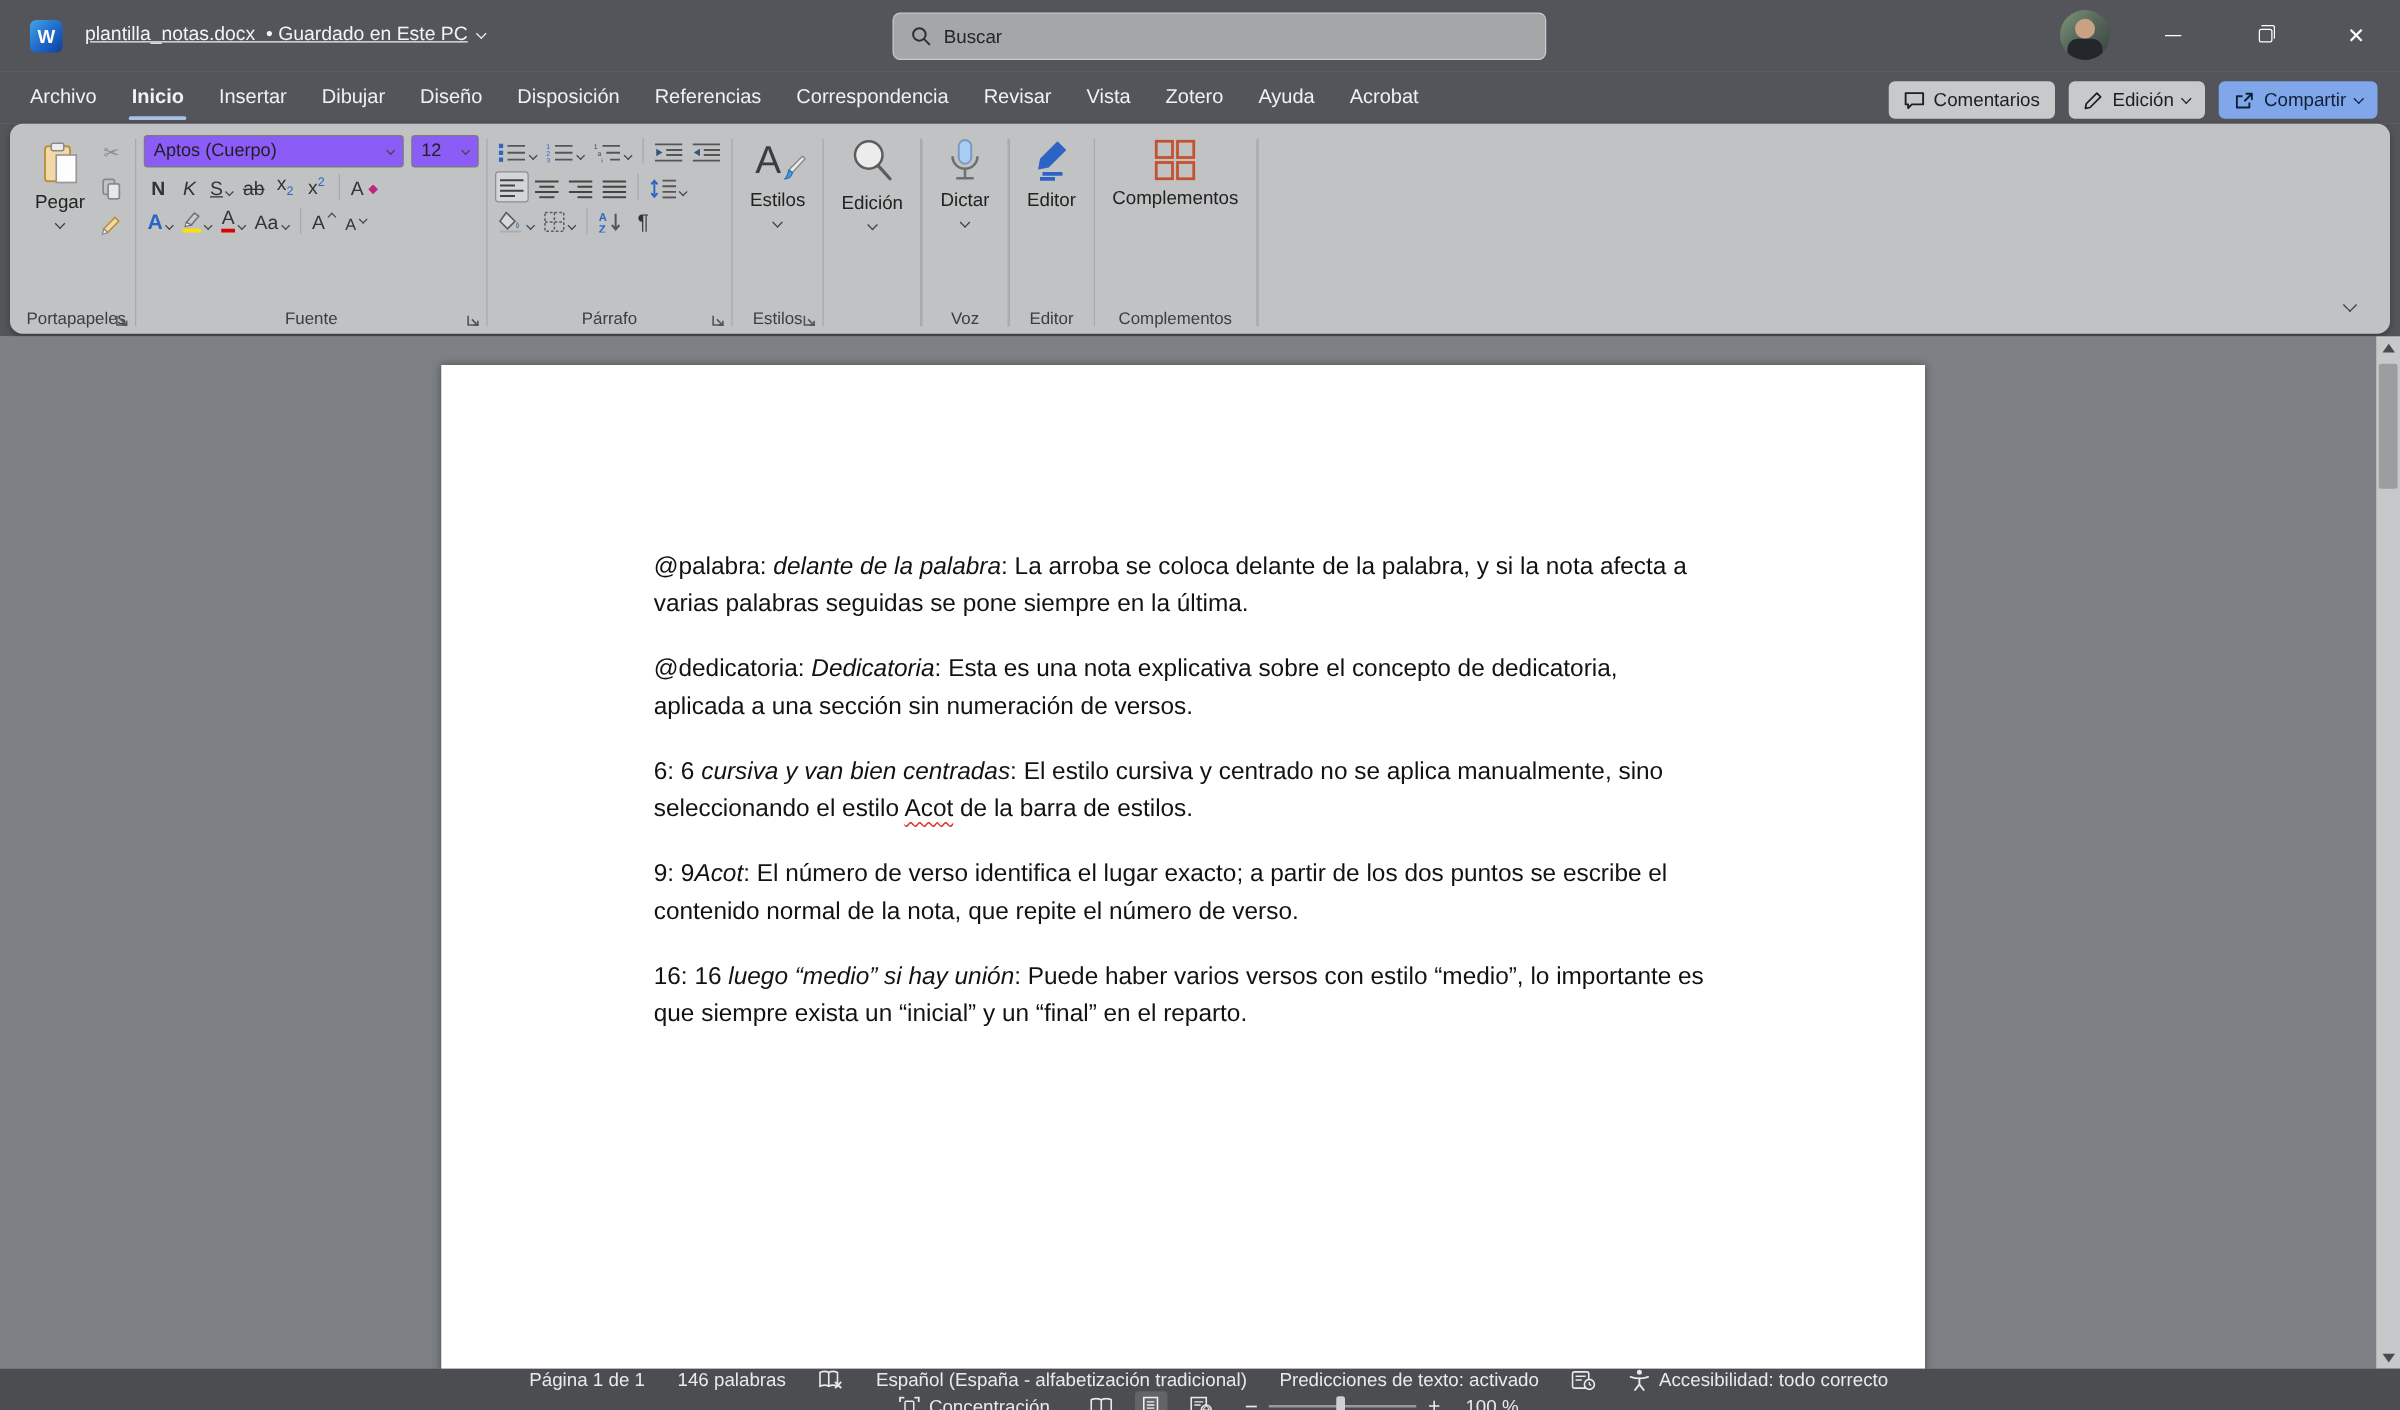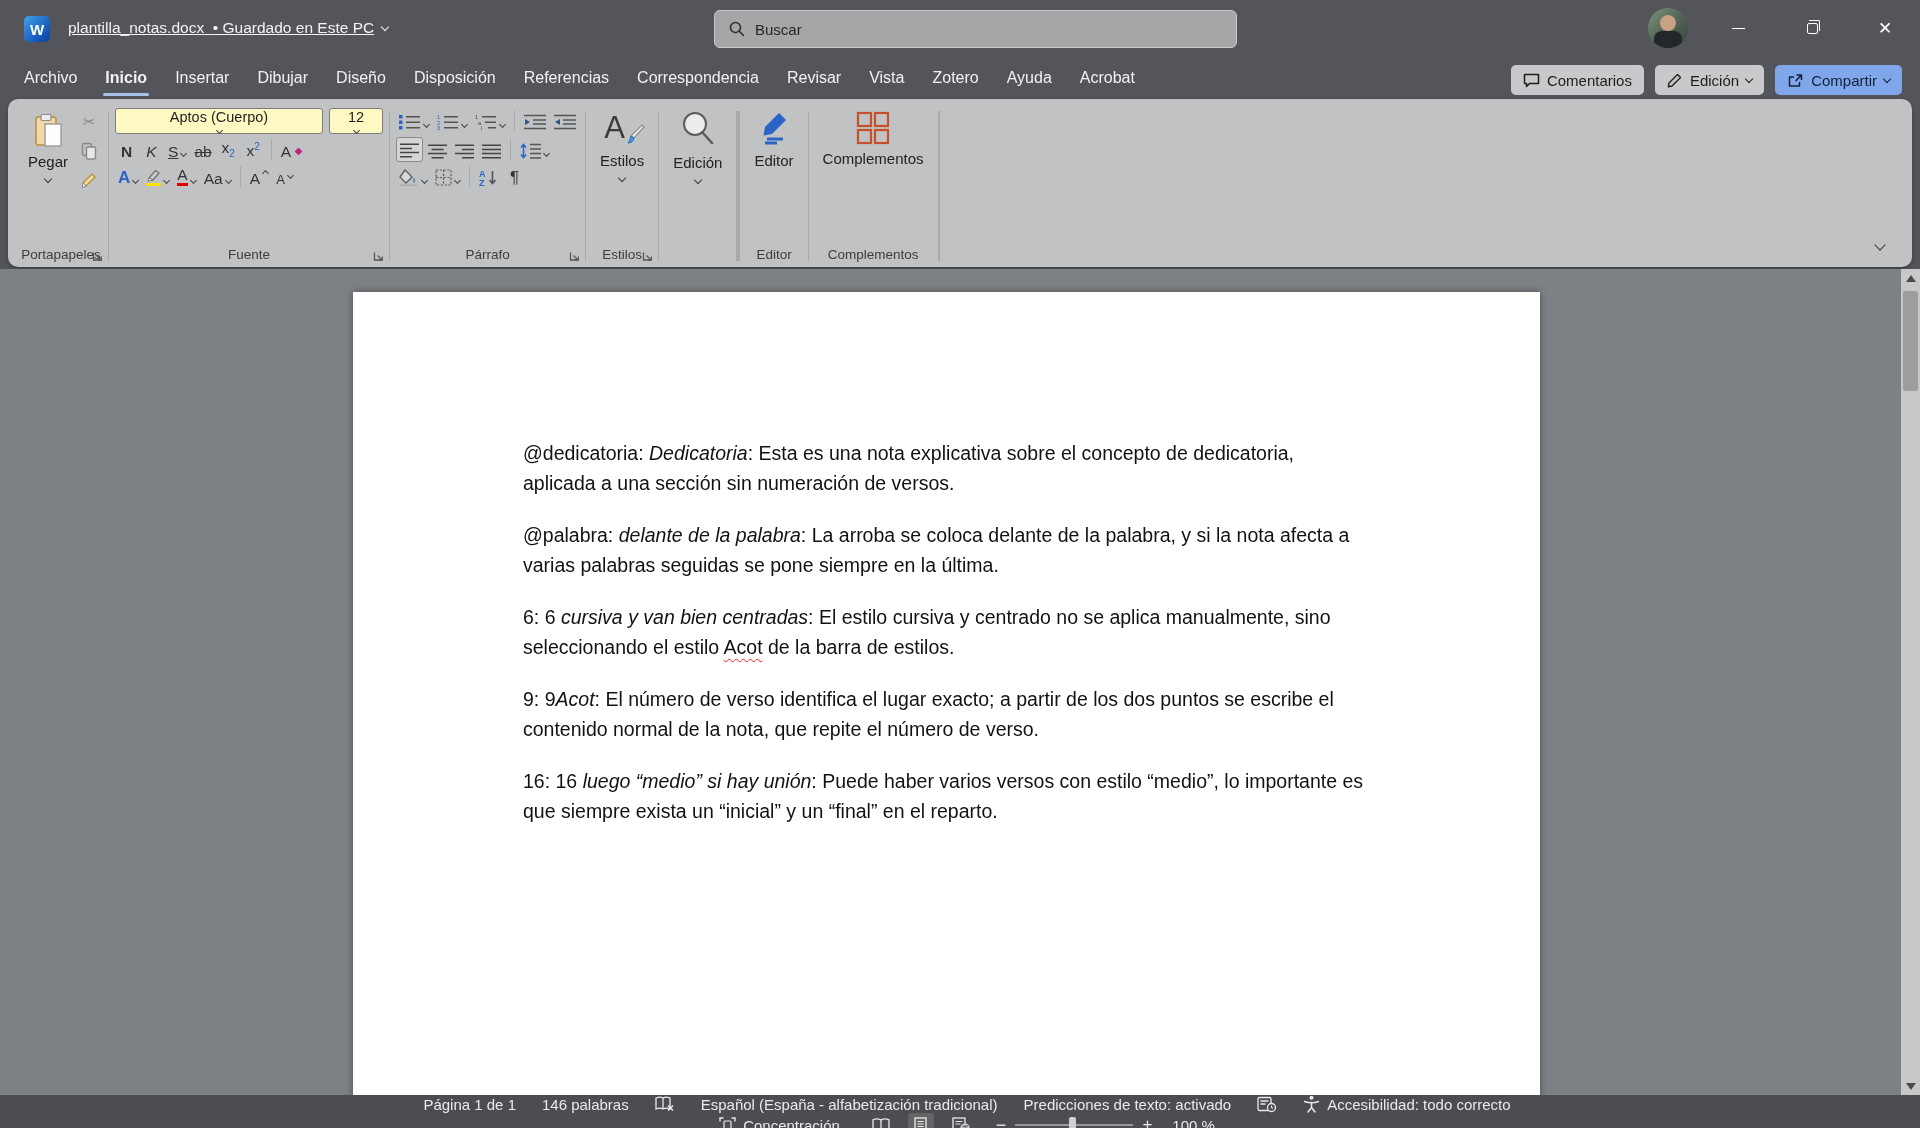--- a/index.html
+++ b/index.html
@@ -48,21 +48,21 @@
   .ribbon-collapse .chev { width:8px; height:8px; }
 
   .bigbtn { display:flex; flex-direction:column; align-items:center; justify-content:flex-start; gap:3px; padding:3px 8px 0 8px; font-size:15px; color:#222; text-align:center; line-height:19px; }
   .bigbtn .chev { margin-top:2px; color:#3c3c3c; }
   .bigbtn.disabled { color:#9b9d9f; }
 
   .row { display:flex; align-items:center; gap:2px; height:27px; }
   .glyph-btn { display:flex; align-items:flex-end; justify-content:center; height:25px; min-width:23px; padding:0 3px 3px 3px; border-radius:3px; color:#333; font-size:15.5px; gap:3px; line-height:1; }
   .glyph-btn .chev { width:5px; height:5px; margin-bottom:3px; color:#444; }
   .vsep { width:1px; align-self:stretch; margin:3px 4px; background:#a7a9aa; }
-  .combo { height:26px; background:#fef9c3; border:1px solid #797b7d; border-radius:3px; display:flex; align-items:center; font-size:14.5px; color:#1f1f1f; padding:0 7px; justify-content:space-between;flex-direction:column; }
+  .combo { height:26px; background:#8b5cf6; border:1px solid #797b7d; border-radius:3px; display:flex; align-items:center; font-size:14.5px; color:#1f1f1f; padding:0 7px; justify-content:space-between; }
   .combo .chev { width:5px; height:5px; color:#444; }
   .sel { background:#d3d5d6; border:1px solid #8b8d8f; border-radius:3px; }
   sub,sup { font-size:10px; } sup.blue, .blue { color:#2b64c5; }
   .underb { border-bottom:3px solid #e00000; padding-bottom:1px; }
   .undery { border-bottom:3px solid #ffe100; padding-bottom:1px; }
   .mini-col { display:flex; flex-direction:column; justify-content:flex-start; gap:4px; padding-top:2px; }
   .mini-btn { width:26px; height:25px; display:flex; align-items:center; justify-content:center; color:#87898b; font-size:15px; }
 
   
   .docarea { position:absolute; left:0; top:269px; width:100%; height:826px; background:#7d8084; overflow:hidden; }
@@ -424,20 +424,33 @@
             <line x1="24.5" y1="22.5" x2="34" y2="33" stroke="#5a5c5e" stroke-width="2.6" stroke-linecap="round"></line>
           </svg>
           <span>Edición</span>
           <span class="chev"></span>
         </div>
       </div>
       <div class="gsep"></div>
 
       <div class="gsep"></div>
 
+      <div class="group">
+        <div class="bigbtn">
+          <svg width="36" height="38" viewBox="0 0 36 38">
+            <rect x="13" y="2" width="10" height="19" rx="5" fill="#a9cdf2" stroke="#7a99bd" stroke-width="1.5"></rect>
+            <path d="M8 15 a10 10 0 0 0 20 0" fill="none" stroke="#6d6f72" stroke-width="2"></path>
+            <line x1="18" y1="25.5" x2="18" y2="32" stroke="#6d6f72" stroke-width="2"></line>
+            <line x1="11" y1="32.5" x2="25" y2="32.5" stroke="#6d6f72" stroke-width="2"></line>
+          </svg>
+          <span>Dictar</span>
+          <span class="chev"></span>
+        </div>
+        <div class="group-label"><span>Voz</span></div>
+      </div>
       <div class="gsep"></div>
 
       <div class="gsep"></div>
 
       <div class="group">
         <div class="bigbtn">
           <svg width="38" height="38" viewBox="0 0 38 38">
             <path d="M24 3 l7 7 L17 24 l-8.5 1.5 L10 17 z" fill="#2b64c5"></path>
             <path d="M12 29 h16 M10 33 h12" stroke="#2b64c5" stroke-width="3"></path>
           </svg>
@@ -463,22 +476,22 @@
 
       <div class="gsep"></div>
 
       <div class="ribbon-collapse"><span class="chev"></span></div>
     </div>
   </div>
 
   <div class="docarea">
     <div class="page">
       <div class="page-text">
+        <p><span class="sg-n">@palabra: </span><span class="sg-i">delante de la palabra</span><span class="sg-n">: La arroba se coloca delante de la palabra, y si la nota afecta a varias palabras seguidas se pone siempre en la última.</span></p>
         <p><span class="sg-n">@dedicatoria: </span><span class="sg-i">Dedicatoria</span><span class="sg-n">: Esta es una nota explicativa sobre el concepto de dedicatoria, aplicada a una sección sin numeración de versos.</span></p>
-        <p><span class="sg-n">@palabra: </span><span class="sg-i">delante de la palabra</span><span class="sg-n">: La arroba se coloca delante de la palabra, y si la nota afecta a varias palabras seguidas se pone siempre en la última.</span></p>
         <p><span class="sg-n">6: 6 </span><span class="sg-i">cursiva y van bien centradas</span><span class="sg-n">: El </span><span class="sg-u">estilo cursiva</span><span class="sg-n"> y centrado no se aplica manualmente, sino seleccionando el estilo </span><span class="sg-sp">Acot</span><span class="sg-n"> de la barra de estilos.</span></p>
         <p><span class="sg-n">9: 9</span><span class="sg-i">Acot</span><span class="sg-n">: El número de verso identifica el lugar exacto; a partir de los dos puntos se escribe el contenido normal de la nota, que repite el número de verso.</span></p>
         <p><span class="sg-n">16: 16 </span><span class="sg-i">luego “medio” si hay unión</span><span class="sg-n">: Puede haber varios versos con estilo “medio”, lo importante es que siempre exista un “inicial” y un “final” en el reparto.</span></p>
       </div>
     </div>
     <div class="scrollbar">
       <div class="sb-arrow" style="top:0;">
           <div class="tri-up"></div>
         </div>
       <div class="sb-thumb"></div>

